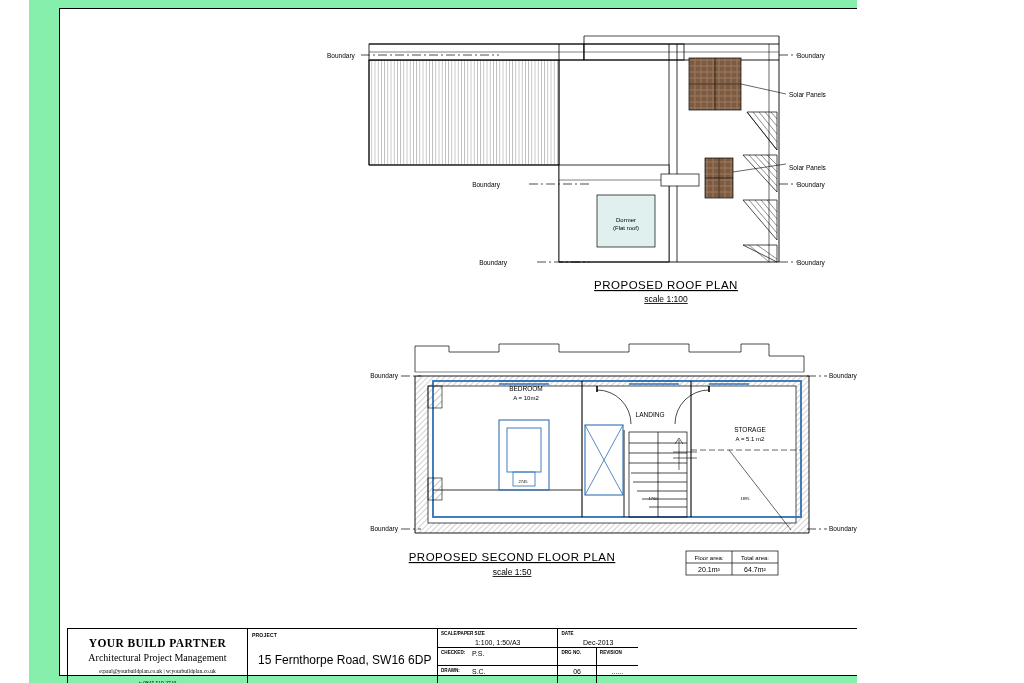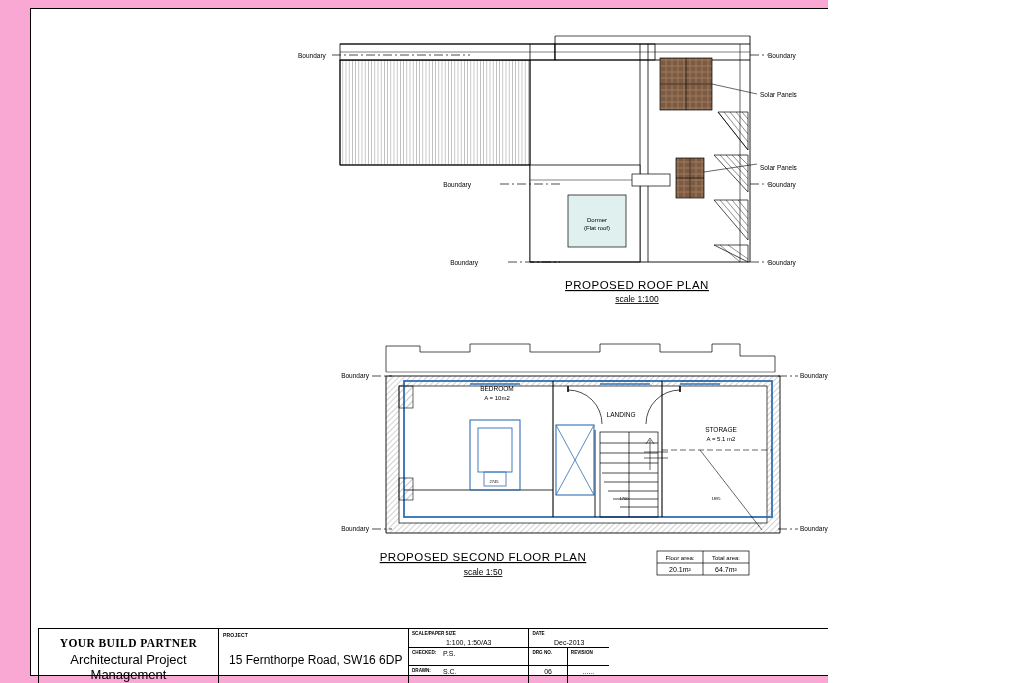--- a/index.html
+++ b/index.html
@@ -1,28 +1,28 @@
 <!DOCTYPE html>
 <html><head>
 <meta charset="utf-8">
 <style>
   html,body{margin:0;padding:0;background:#ffffff;}
   body{width:1024px;height:683px;font-family:"Liberation Sans",sans-serif;color:#000;}
-  #sheet{position:relative;width:828px;height:683px;background:#f9a8d4;overflow:hidden;}
+  #sheet{position:relative;width:828px;height:683px;background:#86efac;overflow:hidden;margin-left:29px;}
   .frame{position:absolute;left:30px;top:8px;width:978px;height:666px;border:1px solid #000;background:#fff;}
   svg.canvas{position:absolute;left:0;top:0;width:1024px;height:683px;}
   text{font-family:"Liberation Sans",sans-serif;}
   .tb{position:absolute;left:38px;top:628px;width:962px;height:57px;border:1px solid #000;box-sizing:border-box;display:flex;}
   .tb-cell{border-right:1px solid #000;box-sizing:border-box;position:relative;}
   .tb-cell:last-child{border-right:none;}
   .tb-label{font-size:5px;font-weight:bold;position:absolute;left:4px;top:3px;letter-spacing:.2px;}
   .tb-val{font-size:12px;position:absolute;left:10px;top:24px;}
   .logo-block{width:180px;text-align:center;padding-top:8px;}
   .logo-title{font-family:"Liberation Serif",serif;font-weight:bold;font-size:11.5px;letter-spacing:.4px;}
-  .logo-sub{font-family:Liberation Sans, sans-serif;font-size:13px;margin-top:3px;}
+  .logo-sub{font-family:Liberation Serif, serif;font-size:10px;margin-top:3px;}
   .logo-contact{font-family:"Liberation Serif",serif;font-size:5.5px;margin-top:4px;line-height:1.5;}
   .tb-right{width:200px;display:flex;flex-direction:column;}
   .tb-right-row{display:flex;flex:1;border-bottom:1px solid #000;}
   .tb-right-row:last-child{border-bottom:none;}
   .tb-right-cell{border-right:1px solid #000;box-sizing:border-box;position:relative;flex:1;}
   .tb-right-cell:last-child{border-right:none;}
   .tb-rlabel{font-size:4.6px;font-weight:bold;position:absolute;left:3px;top:2px;}
   .tb-rval{font-size:7px;position:absolute;left:8px;top:10px;}
   .tb-rval-c{font-size:7px;position:absolute;left:0;right:0;text-align:center;top:10px;}
 </style>

